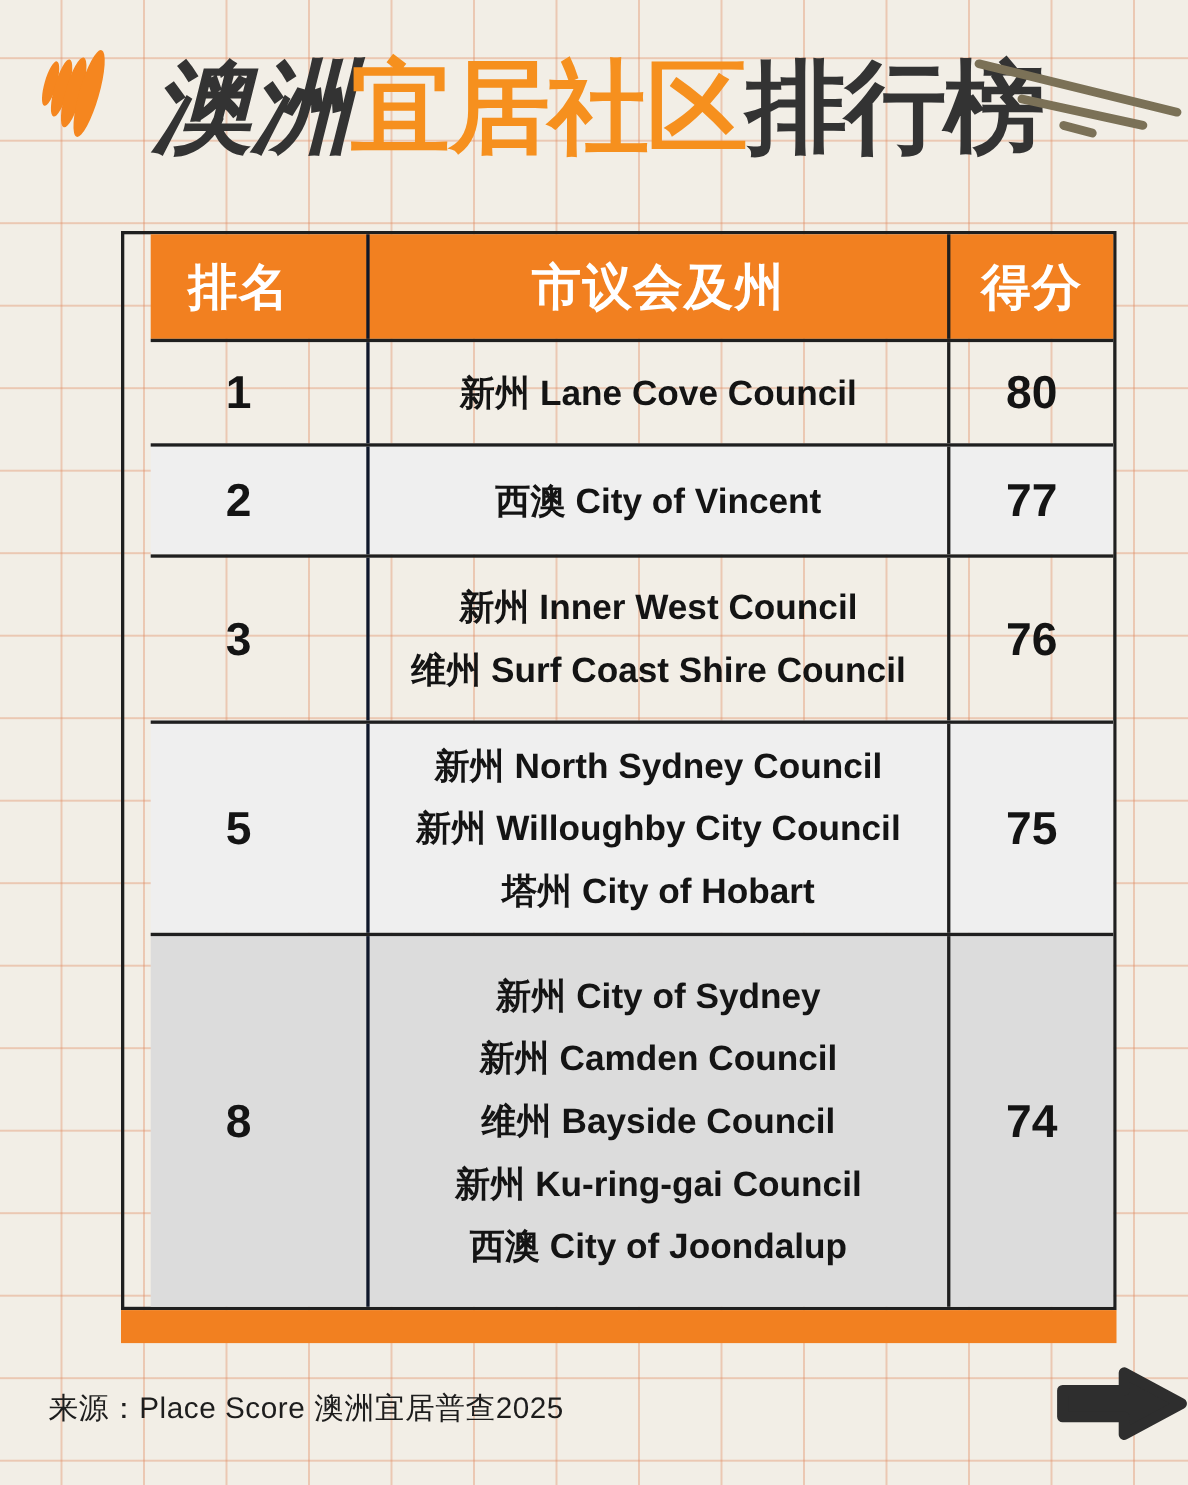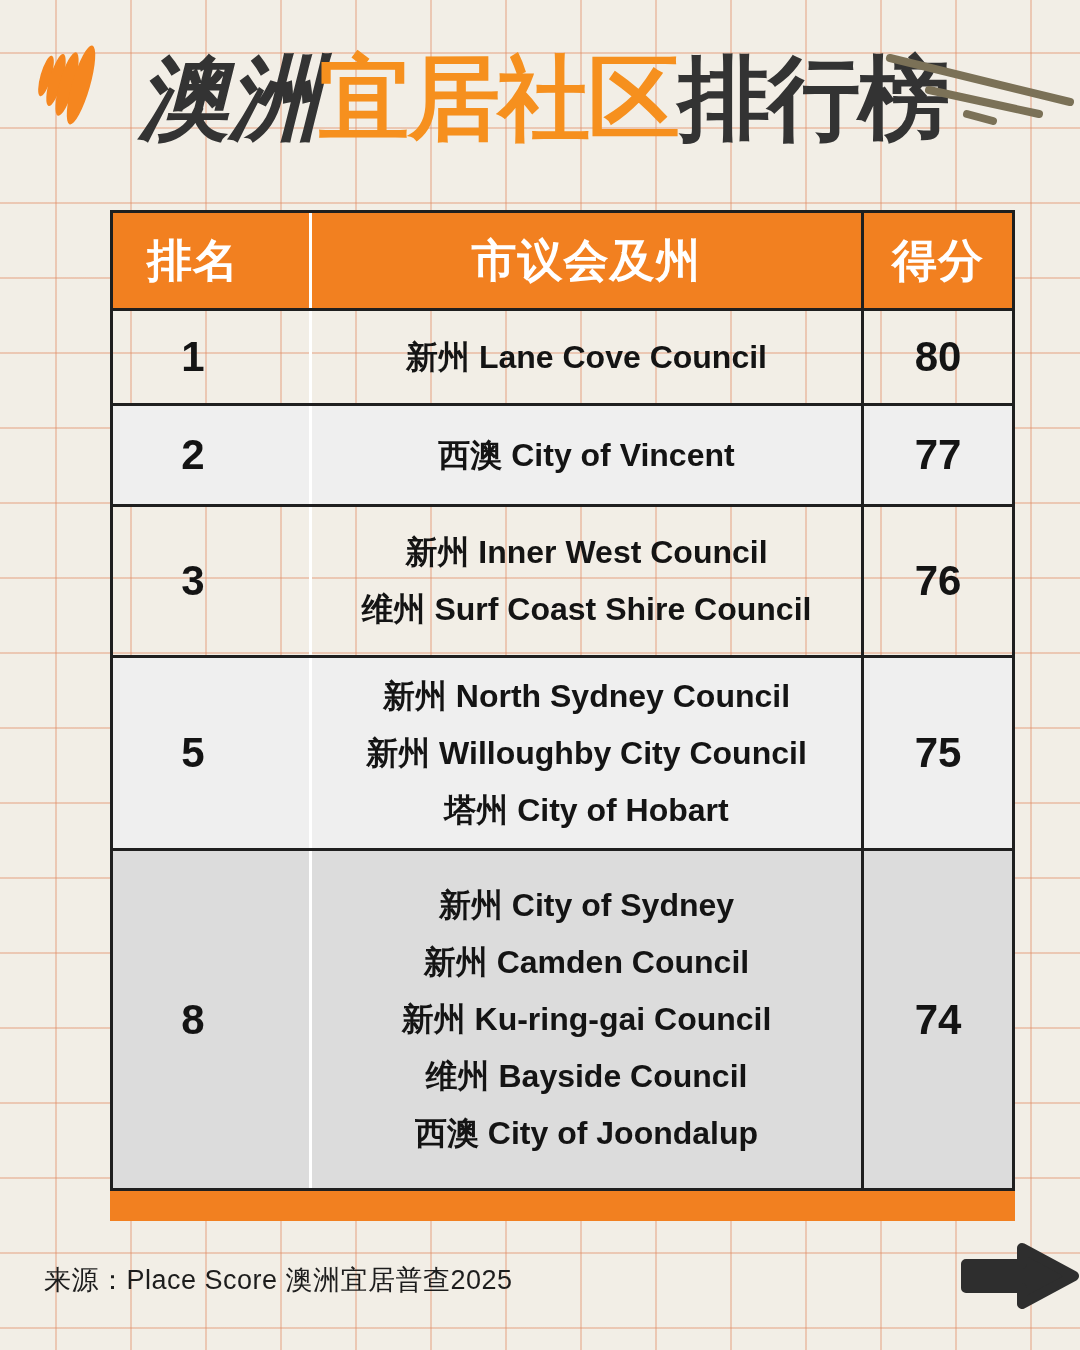--- a/index.html
+++ b/index.html
@@ -17,34 +17,34 @@
     color:#141414;
   }
   .logo-svg { position:absolute; left:34px; top:36px; }
   .page-title {
     position:absolute; left:138px; top:46px;
     font-size:92px; font-weight:900; line-height:1.14;
     letter-spacing:-2px; white-space:nowrap;
   }
   .decor-svg { position:absolute; left:872px; top:46px; }
   .table-wrap { position:absolute; left:110px; top:210px; width:905px; }
-  .tbl-grid { border:3px solid #1f1f1f; background:transparent; }
+  .tbl-grid { border:3px solid #1f1f1f; background:transparent;padding-left:24px; }
   .thead, .trow { display:grid; grid-template-columns:160px 1fr 148px; }
   .thead { height:95px; background:var(--accent,#F28020); }
   .trow { border-top:3px solid #1f1f1f; }
   .trow.r0 { height:95px; }
   .trow.r1 { height:101px; }
   .trow.r2 { height:151px; }
   .trow.r3 { height:193px; }
   .trow.r4 { height:340px; }
   .shade-none  { background:transparent; }
   .shade-light { background:#EFEFEF; }
   .shade-dark  { background:#DCDCDC; }
   .cell { display:flex; align-items:center; justify-content:center; font-weight:700; }
-  .cell.mid { flex-direction:column; border-left:3px solid #ffffff; border-right:3px solid #1f1f1f;margin-left:36px; }
+  .cell.mid { flex-direction:column; border-left:3px solid #0f172a; border-right:3px solid #1f1f1f;margin-left:36px; }
   .hcell { color:#ffffff; font-size:45px; font-weight:800; letter-spacing:1px; }
   .rank-cell, .score-cell { font-size:42px; }
   .council-name { font-size:32px; line-height:57px; white-space:nowrap; font-weight:700; }
   .orange-bar { height:30px; background:#F28020; }
   .source-line {
     position:absolute; left:44px; top:1262px;
     font-size:27px; font-weight:400; color:#1d1d1d; letter-spacing:0.5px;
   }
   .arrow-svg { position:absolute; left:956px; top:1238px; }
 </style>
@@ -107,22 +107,22 @@
             <div class="council-name">新州 Willoughby City Council</div>
             <div class="council-name">塔州 City of Hobart</div>
           </div>
           <div class="cell score-cell">75</div>
         </div>
         <div class="trow r4 shade-dark">
           <div class="cell rank-cell">8</div>
           <div class="cell mid">
             <div class="council-name">新州 City of Sydney</div>
             <div class="council-name">新州 Camden Council</div>
+            <div class="council-name">维州 Bayside Council</div>
             <div class="council-name">新州 Ku-ring-gai Council</div>
-            <div class="council-name">维州 Bayside Council</div>
             <div class="council-name">西澳 City of Joondalup</div>
           </div>
           <div class="cell score-cell">74</div>
         </div>
       </div>
   </div>
   <div class="orange-bar"></div>
 </div>
 
 <div class="source-line">来源：Place Score 澳洲宜居普查2025</div>

